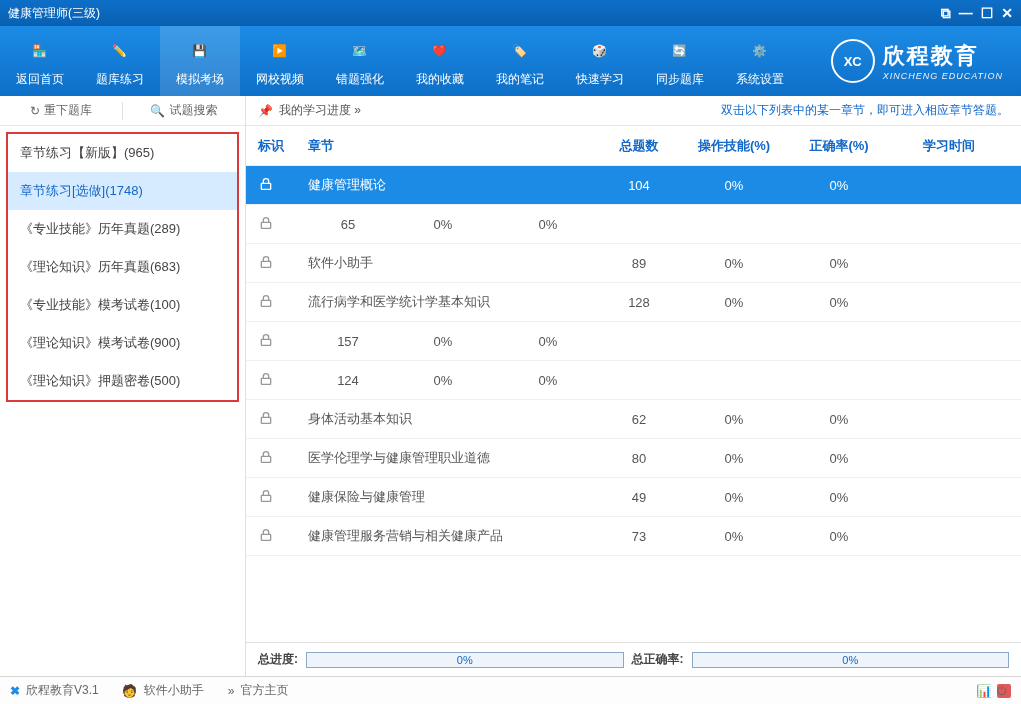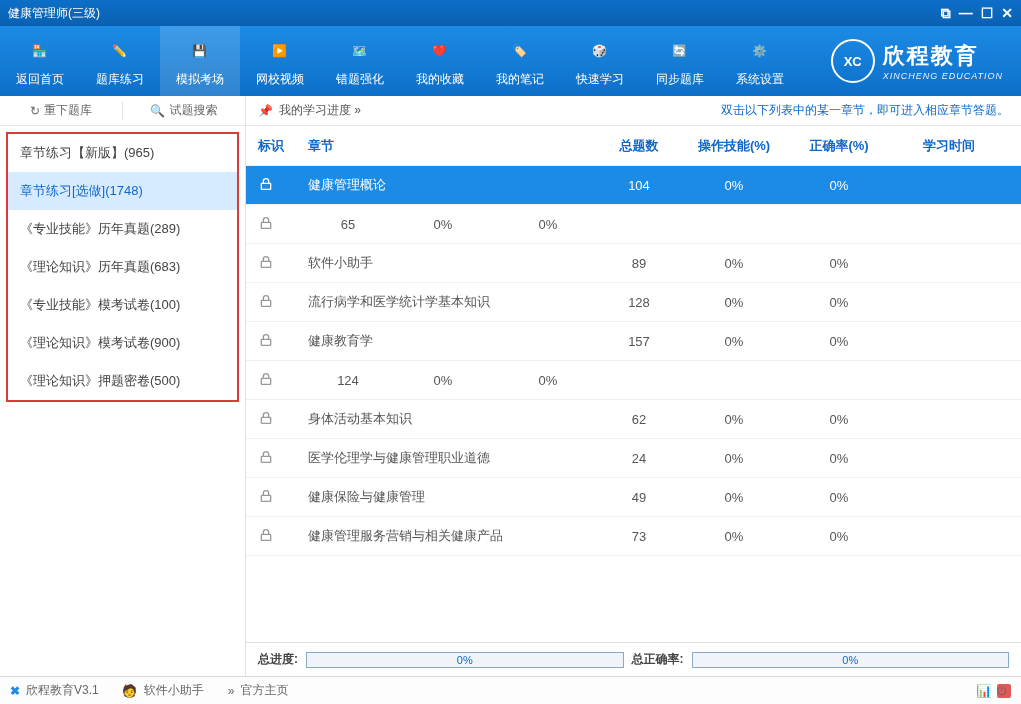--- a/index.html
+++ b/index.html
@@ -201,21 +201,20 @@
   <div class="col-num">128</div>
   <div class="col-num" style="width:110px">0%</div>
   <div class="col-num" style="width:100px">0%</div>
   <div class="col-num" style="width:120px"></div>
           </div>
           <div class="row">
             <div class="col-mark"><svg viewBox="0 0 24 24" fill="none" stroke-width="2">
                 <rect x="5" y="11" width="14" height="9" rx="1"></rect>
                 <path d="M8 11V8a4 4 0 0 1 8 0v3"></path>
               </svg></div>
-  <div class="col-chap">健康教育学</div>
   <div class="col-num">157</div>
   <div class="col-num" style="width:110px">0%</div>
   <div class="col-num" style="width:100px">0%</div>
   <div class="col-num" style="width:120px"></div>
           </div>
           <div class="row">
             <div class="col-mark"><svg viewBox="0 0 24 24" fill="none" stroke-width="2">
                 <rect x="5" y="11" width="14" height="9" rx="1"></rect>
                 <path d="M8 11V8a4 4 0 0 1 8 0v3"></path>
               </svg></div>
@@ -234,21 +233,21 @@
   <div class="col-num" style="width:110px">0%</div>
   <div class="col-num" style="width:100px">0%</div>
   <div class="col-num" style="width:120px"></div>
           </div>
           <div class="row">
             <div class="col-mark"><svg viewBox="0 0 24 24" fill="none" stroke-width="2">
                 <rect x="5" y="11" width="14" height="9" rx="1"></rect>
                 <path d="M8 11V8a4 4 0 0 1 8 0v3"></path>
               </svg></div>
   <div class="col-chap">医学伦理学与健康管理职业道德</div>
-  <div class="col-num">24</div>
+  <div class="col-num">80</div>
   <div class="col-num" style="width:110px">0%</div>
   <div class="col-num" style="width:100px">0%</div>
   <div class="col-num" style="width:120px"></div>
           </div>
           <div class="row">
             <div class="col-mark"><svg viewBox="0 0 24 24" fill="none" stroke-width="2">
                 <rect x="5" y="11" width="14" height="9" rx="1"></rect>
                 <path d="M8 11V8a4 4 0 0 1 8 0v3"></path>
               </svg></div>
   <div class="col-chap">健康保险与健康管理</div>

